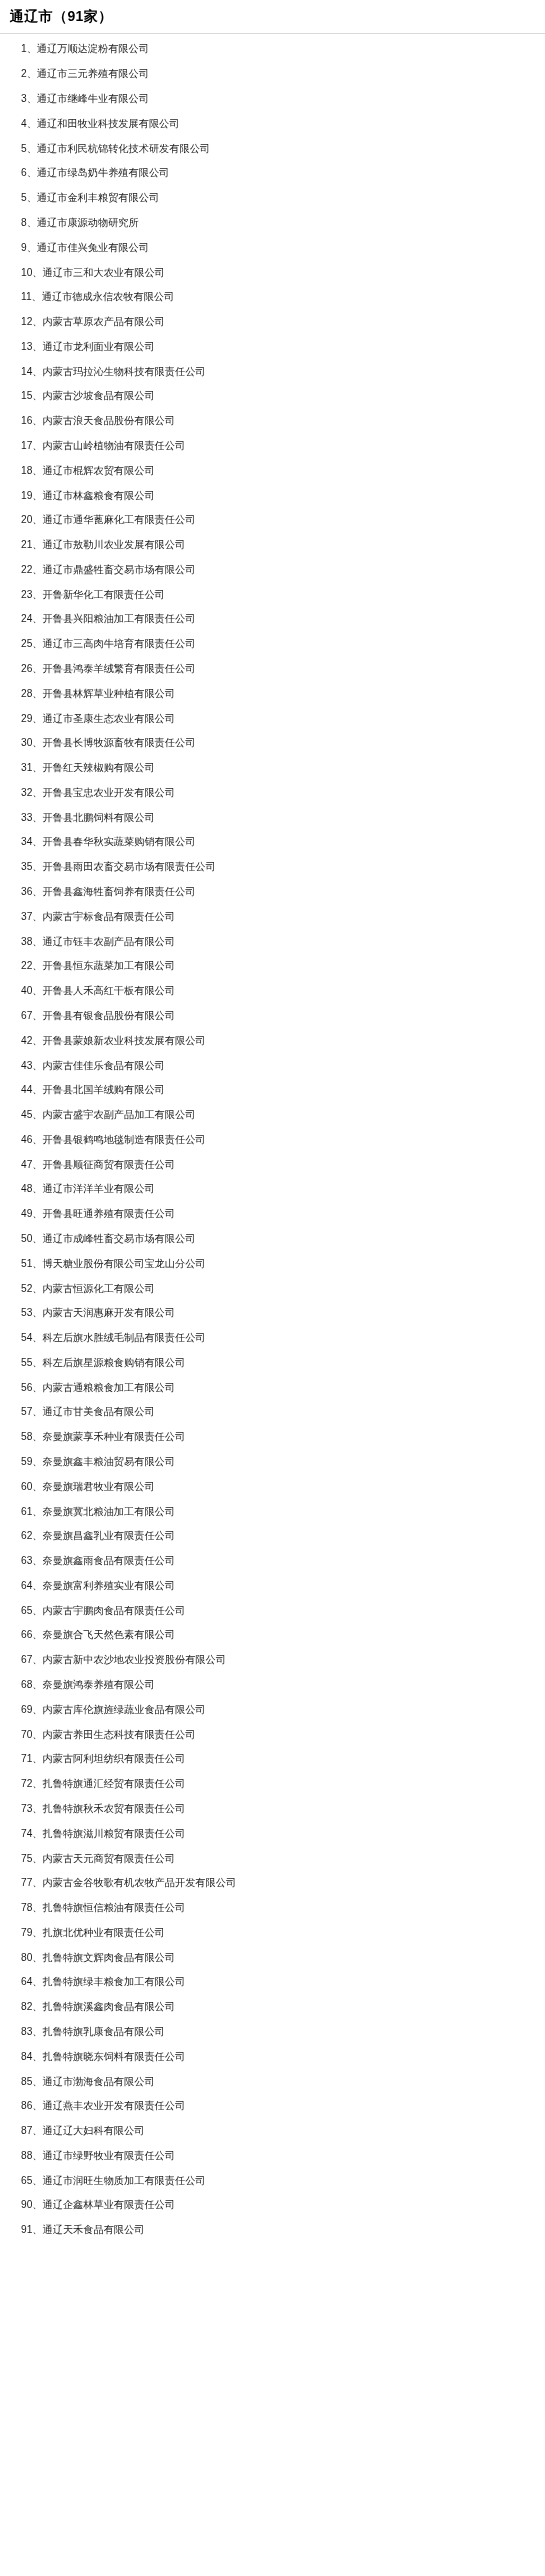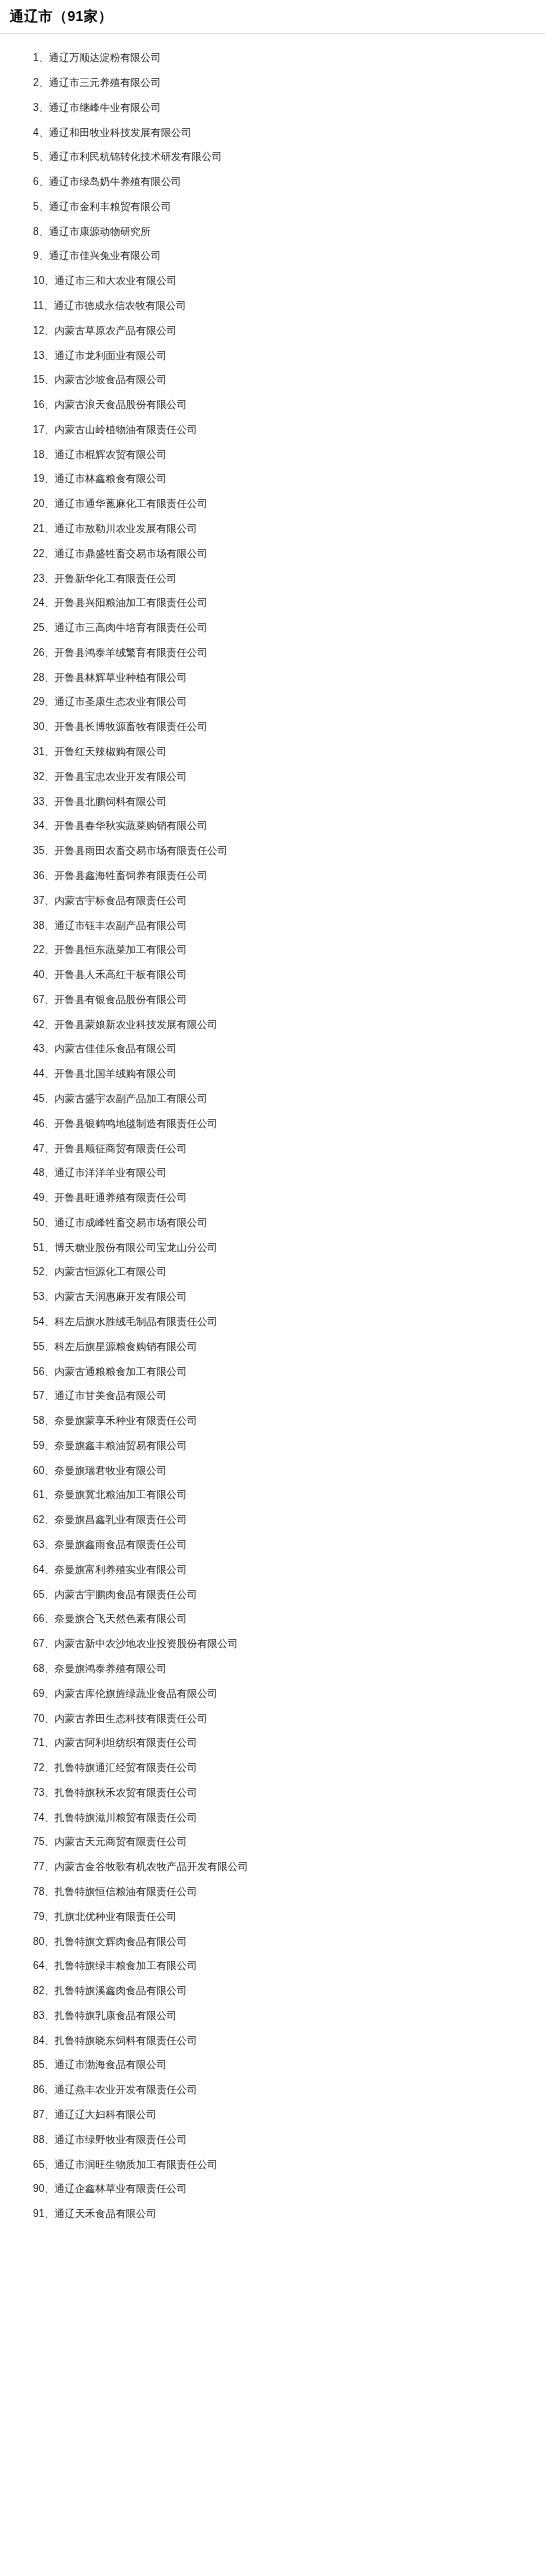--- a/index.html
+++ b/index.html
@@ -26,21 +26,21 @@
     padding: 8.2px 0 6.5px 9.8px;
     letter-spacing: 0.4px;
   }
   .divider {
     height: 0.8px;
     background: #d9d9d9;
     margin: 0 0 3.3px 0;
   }
   .list {
     list-style: none;
-    margin: 12px;
+    margin: 0;
     padding: 0 0 9.8px 0;
   }
   .list-item {
     font-size: 10.2px;
     line-height: 11.4px;
     padding: 6.7px 0 6.7px 21px;
     color: #1a1a1a;
     white-space: nowrap;
     overflow: hidden;
     text-overflow: ellipsis;
@@ -59,20 +59,21 @@
     <li class="list-item">4、通辽和田牧业科技发展有限公司</li>
     <li class="list-item">5、通辽市利民杭锦转化技术研发有限公司</li>
     <li class="list-item">6、通辽市绿岛奶牛养殖有限公司</li>
     <li class="list-item">5、通辽市金利丰粮贸有限公司</li>
     <li class="list-item">8、通辽市康源动物研究所</li>
     <li class="list-item">9、通辽市佳兴兔业有限公司</li>
     <li class="list-item">10、通辽市三和大农业有限公司</li>
     <li class="list-item">11、通辽市德成永信农牧有限公司</li>
     <li class="list-item">12、内蒙古草原农产品有限公司</li>
     <li class="list-item">13、通辽市龙利面业有限公司</li>
+    <li class="list-item">14、内蒙古玛拉沁生物科技有限责任公司</li>
     <li class="list-item">15、内蒙古沙坡食品有限公司</li>
     <li class="list-item">16、内蒙古浪天食品股份有限公司</li>
     <li class="list-item">17、内蒙古山岭植物油有限责任公司</li>
     <li class="list-item">18、通辽市棍辉农贸有限公司</li>
     <li class="list-item">19、通辽市林鑫粮食有限公司</li>
     <li class="list-item">20、通辽市通华蓖麻化工有限责任公司</li>
     <li class="list-item">21、通辽市敖勒川农业发展有限公司</li>
     <li class="list-item">22、通辽市鼎盛牲畜交易市场有限公司</li>
     <li class="list-item">23、开鲁新华化工有限责任公司</li>
     <li class="list-item">24、开鲁县兴阳粮油加工有限责任公司</li>

